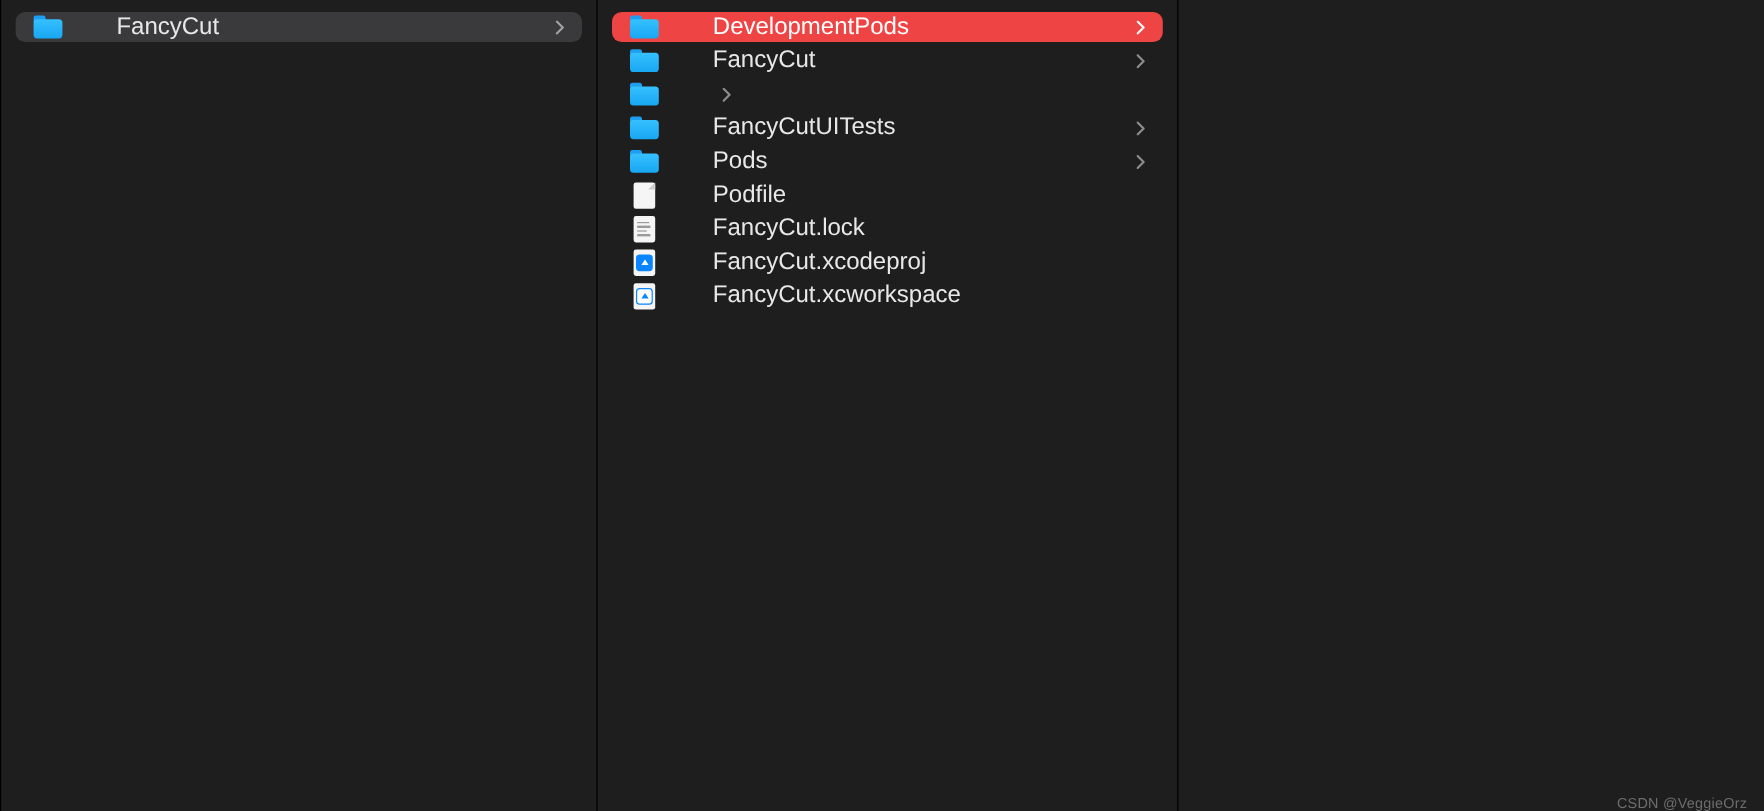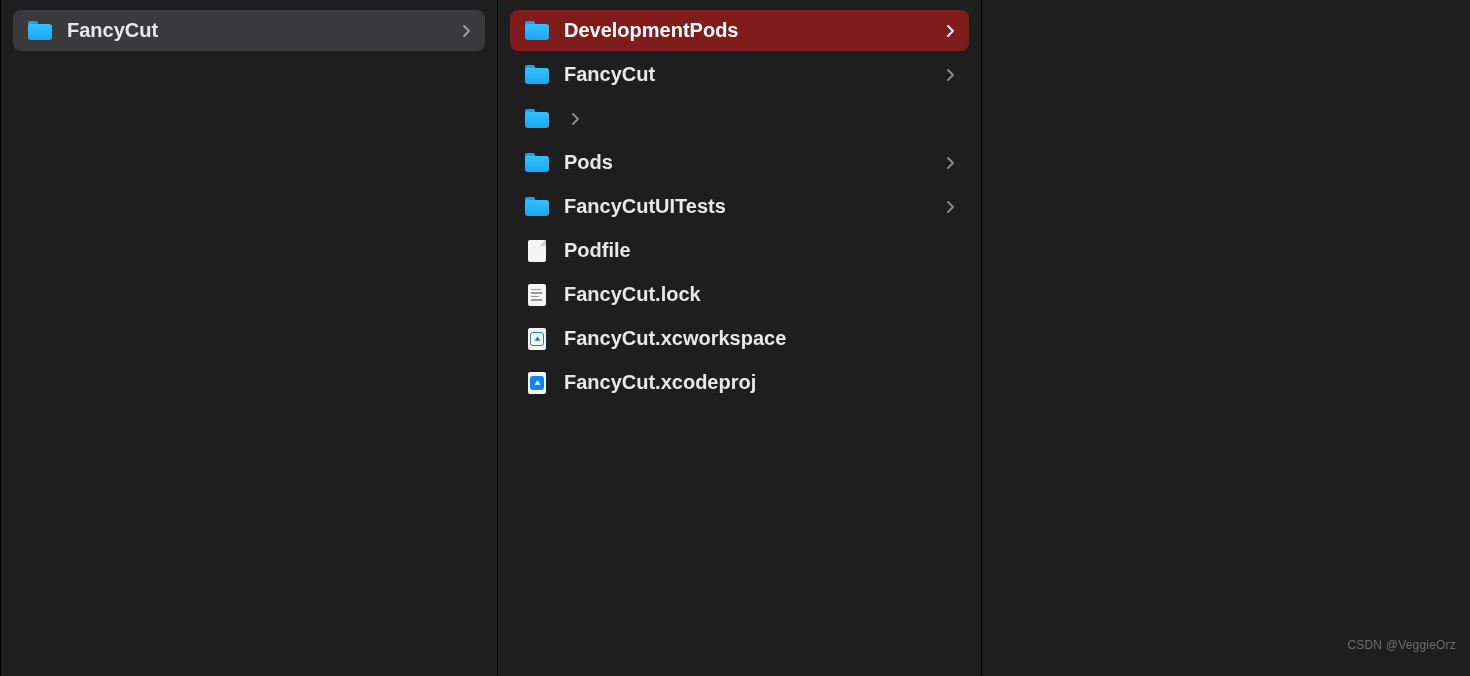--- a/index.html
+++ b/index.html
@@ -22,27 +22,28 @@
       padding: 10px 12px;
       overflow-y: auto;
     }
     .col-0 { width: 498px; border-left: 1px solid #000; }
     .col-1 { width: 484px; }
     .col-2 { flex: 1; border-right: none; }
 
     .item {
       display: flex;
       align-items: center;
-      height: 41px;
+      height: 25px;
       padding: 0 14px;
       border-radius: 8px;
       margin-bottom: 3px;
       cursor: default;
       font-size: 20px;
-      font-weight: 700;
+      font-weight: 400;
+      gap: 30px;
     }
     .item .icon-slot {
       width: 26px;
       height: 22px;
       margin-right: 14px;
       display: flex;
       align-items: center;
       justify-content: center;
       flex-shrink: 0;
     }
@@ -55,21 +56,21 @@
     .item .chev {
       margin-left: 8px;
       opacity: 0.55;
       display: flex;
       align-items: center;
     }
     .item.state-dim {
       background: #3a3a3c;
     }
     .item.state-selected {
-      background: #7f1d1d;
+      background: #ef4444;
       color: #ffffff;
     }
     .item.state-selected .chev { opacity: 0.95; }
     .item.state-dim .chev { opacity: 0.6; }
 
     
     .folder-icon {
       width: 24px;
       height: 19px;
       position: relative;
@@ -149,21 +150,21 @@
       display:flex;
       align-items:center;
       justify-content:center;
     }
     .xcode-icon.proj .badge{ background:#0a84ff; }
     .xcode-icon.ws .badge{ background:#ffffff; border:1.5px solid #0a84ff; }
     .xcode-icon .badge svg{ width:9px; height:9px; }
 
     .watermark{
       position:fixed;
-      bottom:24px;
+      bottom:0;
       right:14px;
       font-size:12px;
       color:#6d6d6d;
       letter-spacing:0.2px;
     }
   </style>
 </head>
 <body>
 
 <div class="column col-0">
@@ -210,76 +211,76 @@
     <span class="chev">
       <svg width="8" height="12" viewBox="0 0 8 12" fill="none">
           <path d="M1 1l5 5-5 5" stroke="currentColor" stroke-width="1.8" stroke-linecap="round" stroke-linejoin="round"></path>
         </svg>
     </span>
   </div>
   <div class="item">
     <span class="icon-slot">
         <span class="folder-icon"></span>
       </span>
+    <span class="label">FancyCutUITests</span>
+    <span class="chev">
+      <svg width="8" height="12" viewBox="0 0 8 12" fill="none">
+          <path d="M1 1l5 5-5 5" stroke="currentColor" stroke-width="1.8" stroke-linecap="round" stroke-linejoin="round"></path>
+        </svg>
+    </span>
+  </div>
+  <div class="item">
+    <span class="icon-slot">
+        <span class="folder-icon"></span>
+      </span>
     <span class="label">Pods</span>
     <span class="chev">
       <svg width="8" height="12" viewBox="0 0 8 12" fill="none">
           <path d="M1 1l5 5-5 5" stroke="currentColor" stroke-width="1.8" stroke-linecap="round" stroke-linejoin="round"></path>
         </svg>
     </span>
   </div>
   <div class="item">
     <span class="icon-slot">
-        <span class="folder-icon"></span>
-      </span>
-    <span class="label">FancyCutUITests</span>
-    <span class="chev">
-      <svg width="8" height="12" viewBox="0 0 8 12" fill="none">
-          <path d="M1 1l5 5-5 5" stroke="currentColor" stroke-width="1.8" stroke-linecap="round" stroke-linejoin="round"></path>
-        </svg>
-    </span>
-  </div>
-  <div class="item">
-    <span class="icon-slot">
         <span class="doc-icon"></span>
       </span>
     <span class="label">Podfile</span>
   </div>
   <div class="item">
     <span class="icon-slot">
         <span class="textdoc-icon">
           <span></span>
           <span></span>
           <span></span>
           <span></span>
         </span>
       </span>
     <span class="label">FancyCut.lock</span>
+  </div>
+  <div class="item">
+    <span class="icon-slot">
+      <span class="xcode-icon proj">
+          <span class="badge">
+            <svg viewBox="0 0 12 12">
+              <path d="M2 9 L6 3 L10 9 Z" fill="#fff"></path>
+            </svg>
+          </span>
+        </span>
+    </span>
+    <span class="label">FancyCut.xcodeproj</span>
   </div>
   <div class="item">
     <span class="icon-slot">
       <span class="xcode-icon ws">
           <span class="badge">
             <svg viewBox="0 0 12 12">
               <path d="M2 9 L6 3 L10 9 Z" fill="#0a84ff"></path>
             </svg>
           </span>
         </span>
     </span>
     <span class="label">FancyCut.xcworkspace</span>
   </div>
-  <div class="item">
-    <span class="icon-slot">
-      <span class="xcode-icon proj">
-          <span class="badge">
-            <svg viewBox="0 0 12 12">
-              <path d="M2 9 L6 3 L10 9 Z" fill="#fff"></path>
-            </svg>
-          </span>
-        </span>
-    </span>
-    <span class="label">FancyCut.xcodeproj</span>
-  </div>
 </div>
 
 <div class="column col-2"></div>
 
 <div class="watermark">CSDN @VeggieOrz</div>
 
 </body></html>

